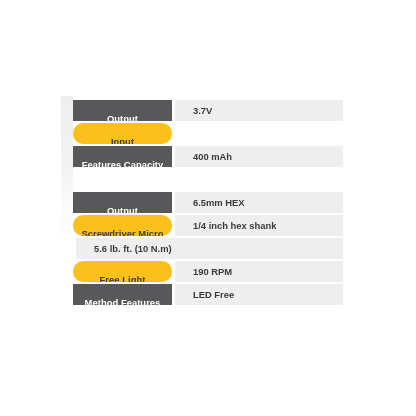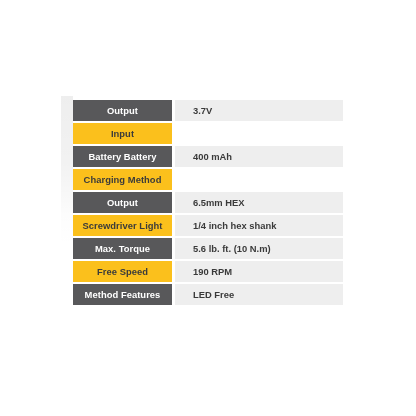--- a/index.html
+++ b/index.html
@@ -55,32 +55,33 @@
   .spec-label {
     flex: 0 0 99px;
     width: 99px;
     height: 21px;
     line-height: 21px;
     text-align: center;
     font-size: 9.4px;
     font-weight: 700;
     letter-spacing: 0.05px;
     box-sizing: border-box;
-    padding: 0 2px;
+    padding: 8px 2px;
     white-space: nowrap;
     overflow: hidden;
   }
 
   .spec-row.dark .spec-label {
     background: #58585a;
     color: #ffffff;
   }
   .spec-row.accent .spec-label {
     background: #fbc01c;
     color: #3b3b3b;
+    border-radius: 10px;
   }
 
   .spec-gap {
     flex: 0 0 3px;
   }
 
   .spec-value {
     flex: 1 1 auto;
     height: 21px;
     line-height: 21px;
@@ -107,45 +108,43 @@
   <div class="spec-row dark">
         <div class="spec-label">Output</div>
         <div class="spec-gap"></div>
         <div class="spec-value">3.7V</div>
       </div>
       <div class="spec-row accent">
         <div class="spec-label">Input</div>
         <div class="spec-gap"></div>
       </div>
       <div class="spec-row dark">
-        <div class="spec-label">Battery Battery</div>
+        <div class="spec-label">Features Capacity</div>
         <div class="spec-gap"></div>
         <div class="spec-value">400 mAh</div>
       </div>
       <div class="spec-row accent">
-        <div class="spec-label">Charging Method</div>
         <div class="spec-gap"></div>
       </div>
       <div class="spec-row dark">
         <div class="spec-label">Output</div>
         <div class="spec-gap"></div>
         <div class="spec-value">6.5mm HEX</div>
       </div>
       <div class="spec-row accent">
-        <div class="spec-label">Screwdriver Light</div>
+        <div class="spec-label">Screwdriver Micro</div>
         <div class="spec-gap"></div>
         <div class="spec-value">1/4 inch hex shank</div>
       </div>
       <div class="spec-row dark">
-        <div class="spec-label">Max. Torque</div>
         <div class="spec-gap"></div>
         <div class="spec-value">5.6 lb. ft. (10 N.m)</div>
       </div>
       <div class="spec-row accent">
-        <div class="spec-label">Free Speed</div>
+        <div class="spec-label">Free Light</div>
         <div class="spec-gap"></div>
         <div class="spec-value">190 RPM</div>
       </div>
       <div class="spec-row dark">
         <div class="spec-label">Method Features</div>
         <div class="spec-gap"></div>
         <div class="spec-value">LED Free</div>
       </div>
     </div>
 

